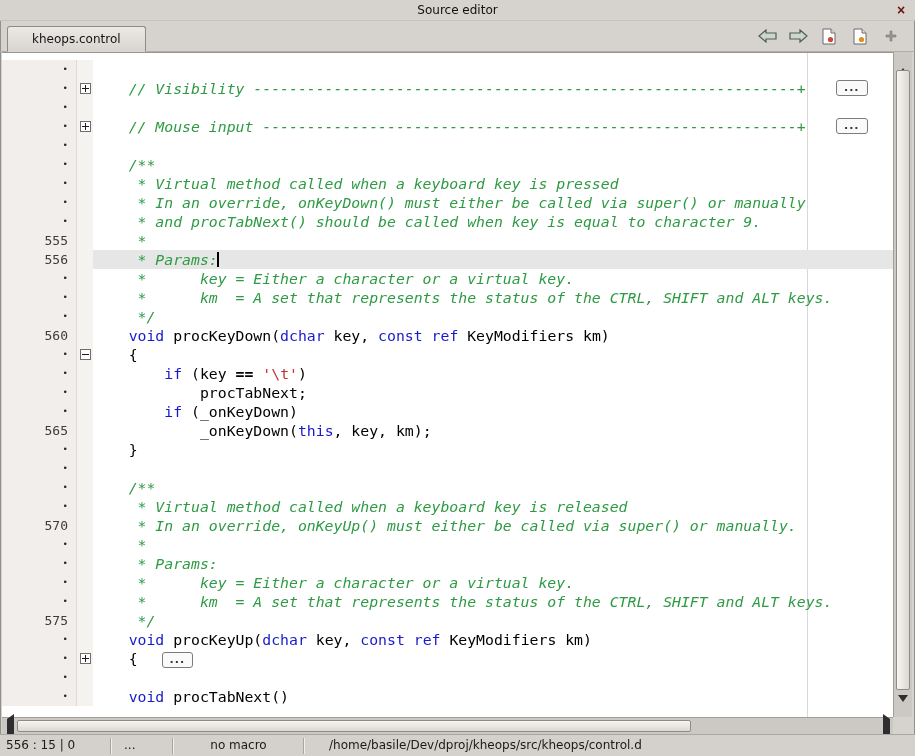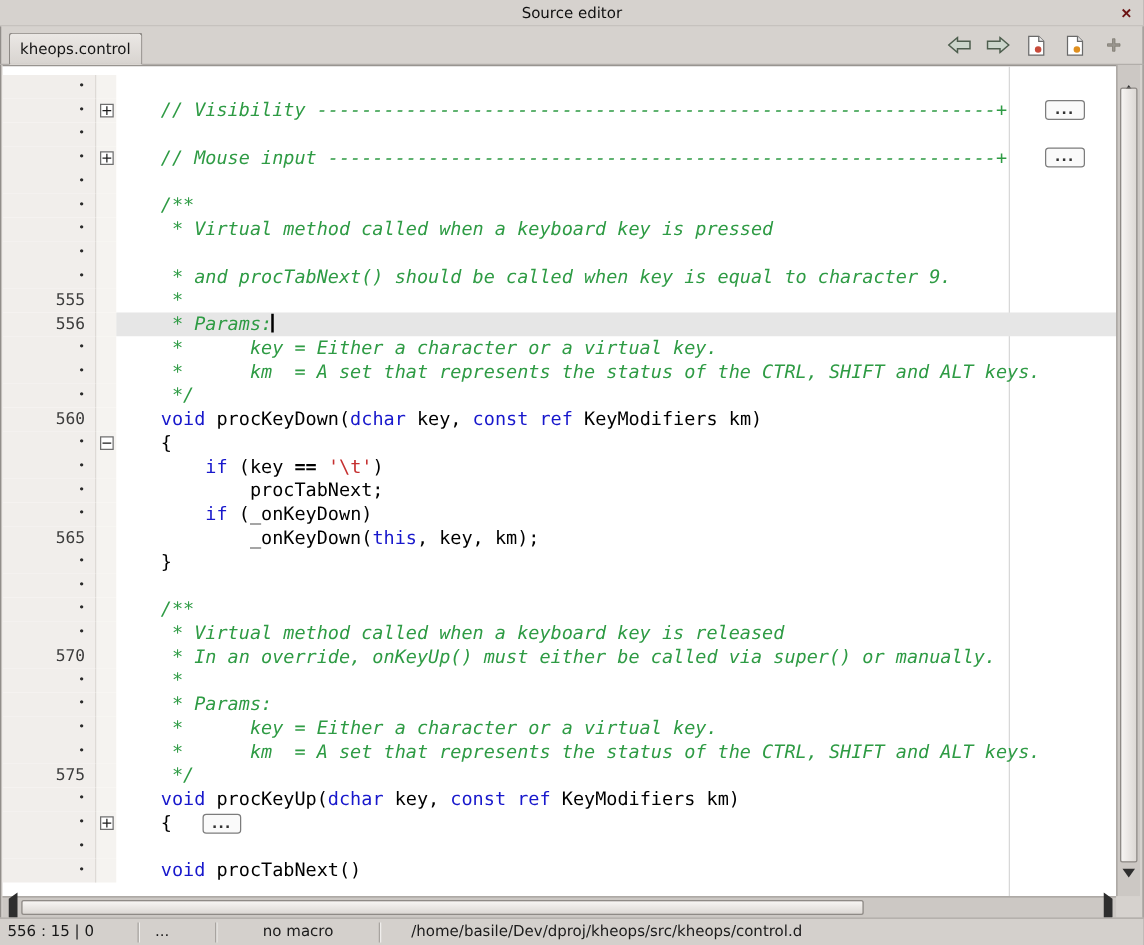--- a/index.html
+++ b/index.html
@@ -8,21 +8,21 @@
             box-shadow: inset 0 0 0 1px #928e8a; }
 
   
   .titlebar { height:21px; position:relative; text-align:center; background:#d6d2ce;
               font-size:12px; line-height:21px; color:#101010; border-bottom:1px solid #c6c2be; box-sizing:border-box;}
   .closebtn { position:absolute; right:6px; top:0; width:16px; height:20px; line-height:19px;
               color:#6b1212; font-weight:bold; font-size:14px; background:none; border:none; padding:0; cursor:default;}
 
   
   .tabbar { position:relative; height:31px; border-bottom:1px solid #b2aeaa; box-sizing:border-box; }
-  .tab { position:absolute; left:7px; bottom:-1px; padding:0 8px; height:26px; line-height:25px;
+  .tab { position:absolute; left:7px; bottom:-1px; padding:0 24px; height:26px; line-height:25px;
          font-size:12px; color:#141414; background:linear-gradient(#ebe8e5,#d8d4d0);
          border:1px solid #8e8a86; border-bottom:1px solid #dad6d2; border-radius:3px 3px 0 0; box-sizing:border-box;}
   .toolbar { position:absolute; right:14px; top:5px; display:flex; gap:11px; align-items:center; }
   .tbtn { background:none; border:none; padding:0; width:20px; height:20px; display:flex;
           align-items:center; justify-content:center; cursor:default; }
 
   
   #editor { position:absolute; left:2px; top:52px; width:891px; height:665px; background:#fff;
             overflow:hidden; padding-top:7px; box-sizing:border-box; border-top:1px solid #989490; }
   #editor::before { content:""; position:absolute; left:805px; top:0; height:100%; width:1px; background:#d8d8d8; }
@@ -164,20 +164,21 @@
     <span class="code"><span class="t-c">    /**</span></span>
   </div>
       <div class="row">
     <span class="gutter dot">•</span>
     <span class="fold"></span>
     <span class="code"><span class="t-c">     * Virtual method called when a keyboard key is pressed</span></span>
   </div>
       <div class="row">
     <span class="gutter dot">•</span>
     <span class="fold"></span>
+    <span class="code"><span class="t-c">     * In an override, onKeyDown() must either be called via super() or manually</span></span>
   </div>
       <div class="row">
     <span class="gutter dot">•</span>
     <span class="fold"></span>
     <span class="code"><span class="t-c">     * and procTabNext() should be called when key is equal to character 9.</span></span>
   </div>
       <div class="row">
     <span class="gutter">555</span>
     <span class="fold"></span>
     <span class="code"><span class="t-c">     *</span></span>

